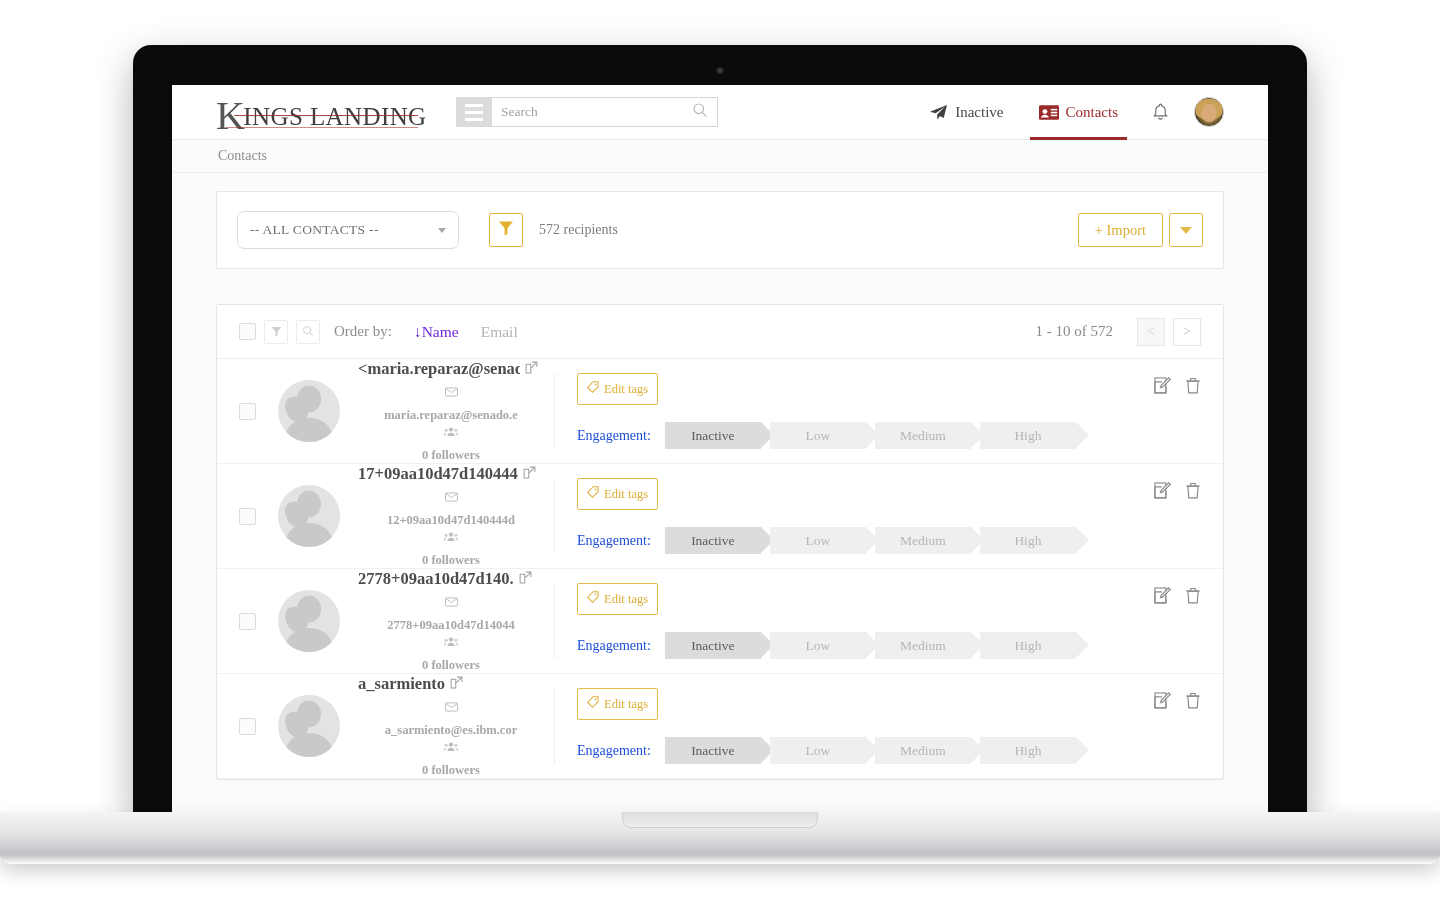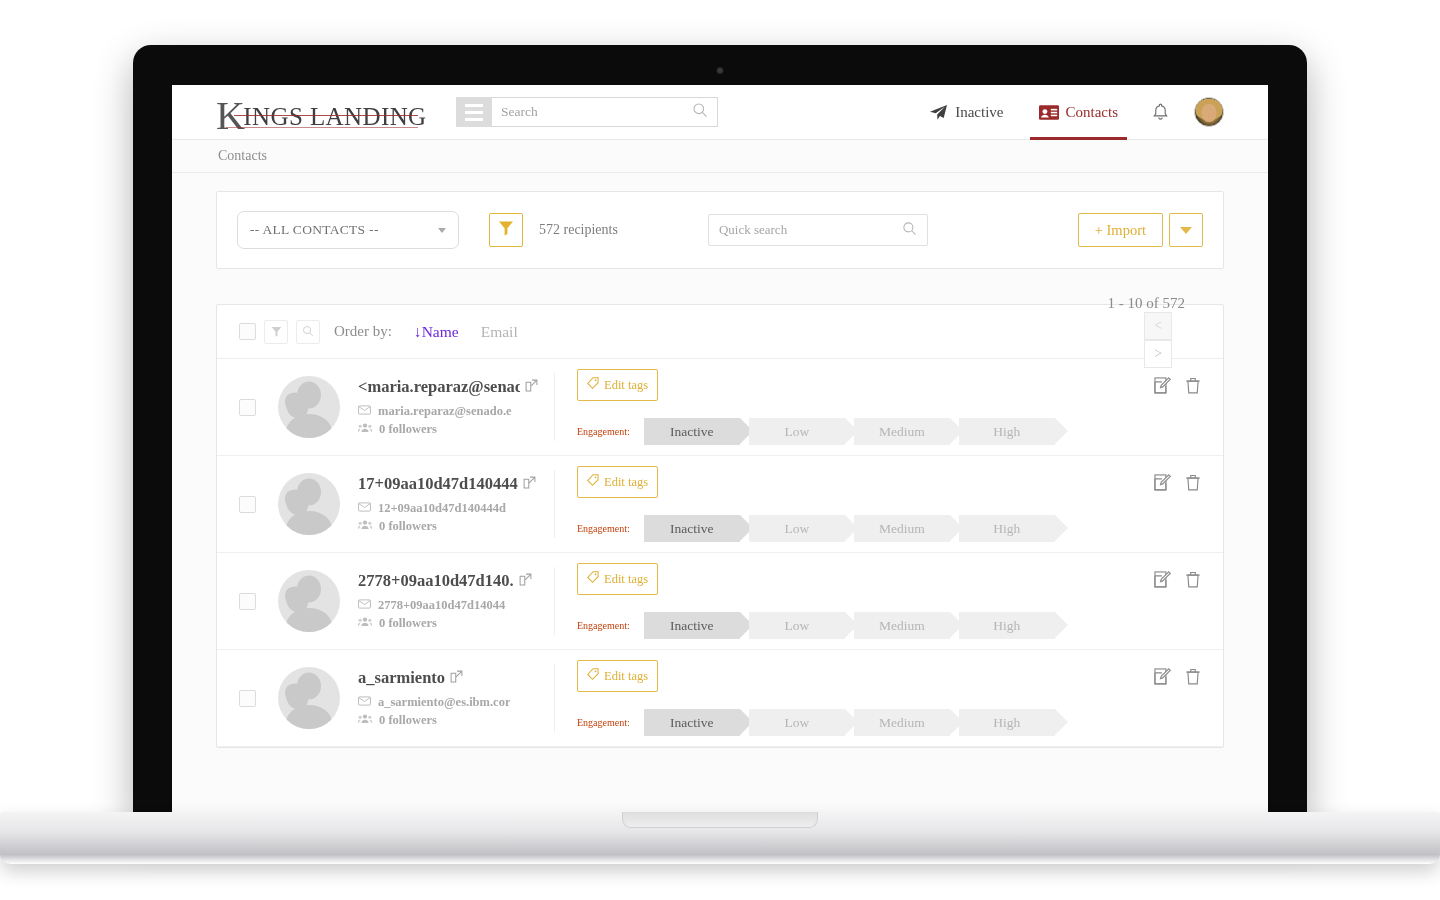--- a/index.html
+++ b/index.html
@@ -209,21 +209,21 @@
   }
   .mini-btn {
     width: 24px; height: 24px; border: 1px solid #ececec; border-radius: 2px;
     background: #fff; margin-left: 8px;
     display: flex; align-items: center; justify-content: center; cursor: pointer;
   }
   .order-label { margin-left: 14px; font-size: 15px; color: #8c8c8c; }
   .order-opt { margin-left: 22px; font-size: 15.5px; color: #b4b4b4; cursor: pointer; }
   .order-opt.active { color: #6d28d9; }
 
-  .pager { margin-left: auto; display: flex; align-items: center; flex-direction: column; }
+  .pager { margin-left: auto; display: flex; align-items: center; }
   .pager-count { font-size: 15px; color: #8b8b8b; margin-right: 16px; }
   .pager-btn {
     width: 28px; height: 28px; border: 1px solid #e8e8e8; background: #fff;
     display: flex; align-items: center; justify-content: center;
     font-size: 14px; color: #bdbdbd; cursor: pointer; margin-left: 8px;
     font-family: "Liberation Serif", "DejaVu Serif", serif;
   }
   .pager-btn.disabled { background: #f7f7f7; color: #d2d2d2; }
 
   
@@ -257,36 +257,36 @@
   .ident-name {
     display: flex; align-items: center; gap: 5px; font-size: 16.5px;
     color: #4d4d4d; white-space: nowrap; overflow: hidden; margin-bottom: 4px;
   }
   .ident-name .nm {
     overflow: hidden; text-overflow: clip; white-space: nowrap; max-width: 162px;
     cursor: pointer;
   }
   .ident-sub {
     display: flex; align-items: center; gap: 7px; font-size: 12.5px;
-    color: #a8a8a8; white-space: nowrap; overflow: hidden; margin-top: 3px;
+    color: #a8a8a8; white-space: nowrap; overflow: hidden; margin-top: 3px; flex-direction: column;
   }
   .ident-sub .tx { overflow: hidden; white-space: nowrap; }
 
   .row-divider { width: 1px; background: #efefef; margin: 14px 22px 14px 0; }
 
   .row-main { flex: 1; display: flex; flex-direction: column; justify-content: center; }
   .tag-btn {
     align-self: flex-start; height: 32px; padding: 0 9px;
     border: 1px solid #e3b94a; border-radius: 2px; background: #fff;
     color: #dfaf35; font-size: 12.5px; cursor: pointer;
     display: flex; align-items: center; gap: 5px; margin-bottom: 17px;
     font-family: "Liberation Serif", "DejaVu Serif", serif;
   }
   .engagement-row { display: flex; align-items: center; }
-  .engagement-label { font-size: 10px; color: #c2410c; margin-right: 14px; }
+  .engagement-label { font-size: 14px; color: #1d4ed8; margin-right: 14px; }
   .chev-track { display: flex; align-items: stretch; height: 27px; }
   .chev {
     position: relative; width: 96px; height: 27px; background: #efefef;
     display: flex; align-items: center; justify-content: center;
     font-size: 13.5px; color: #b6b6b6; margin-right: 9px; cursor: pointer;
   }
   .chev::after {
     content: ''; position: absolute; left: 100%; top: 0;
     width: 0; height: 0;
     border-top: 13.5px solid transparent; border-bottom: 13.5px solid transparent;
@@ -389,29 +389,20 @@
           <div class="funnel-btn">
             <span>
               <svg width="16" height="16" viewBox="0 0 16 16">
                   <path d="M1 1.6h14L9.4 8.3V14l-2.8 1.4V8.3z" fill="#e3b22e"></path>
                 </svg>
             </span>
           </div>
 
           <span class="recipients">572 recipients</span>
 
-          <div class="quick-search">
-            <input placeholder="Quick search" style="">
-            <span>
-              <svg width="15" height="15" viewBox="0 0 20 20">
-                  <circle cx="8.5" cy="8.5" r="6" fill="none" stroke="#b5b5b5" stroke-width="1.4"></circle>
-                  <line x1="13" y1="13" x2="18" y2="18.2" stroke="#b5b5b5" stroke-width="1.4"></line>
-                </svg>
-            </span>
-          </div>
 
           <div class="import-group">
             <button class="import-btn">+ Import</button>
             <div class="import-caret-btn">
               <span class="caret-gold"></span>
             </div>
           </div>
         </div>
 
         <div class="card list-card">

